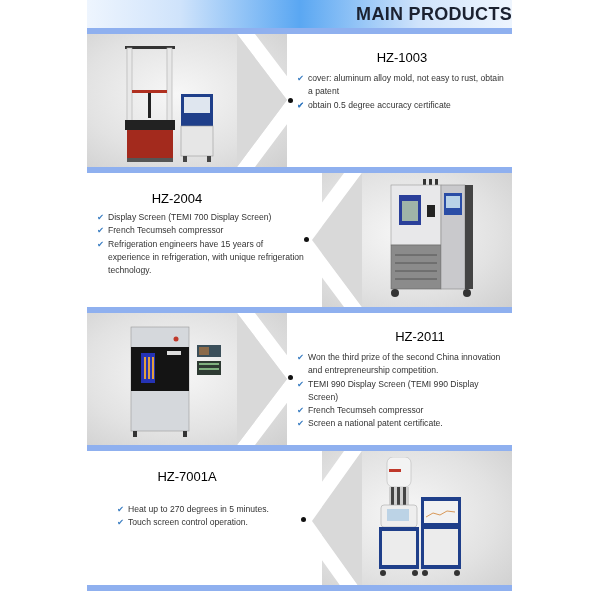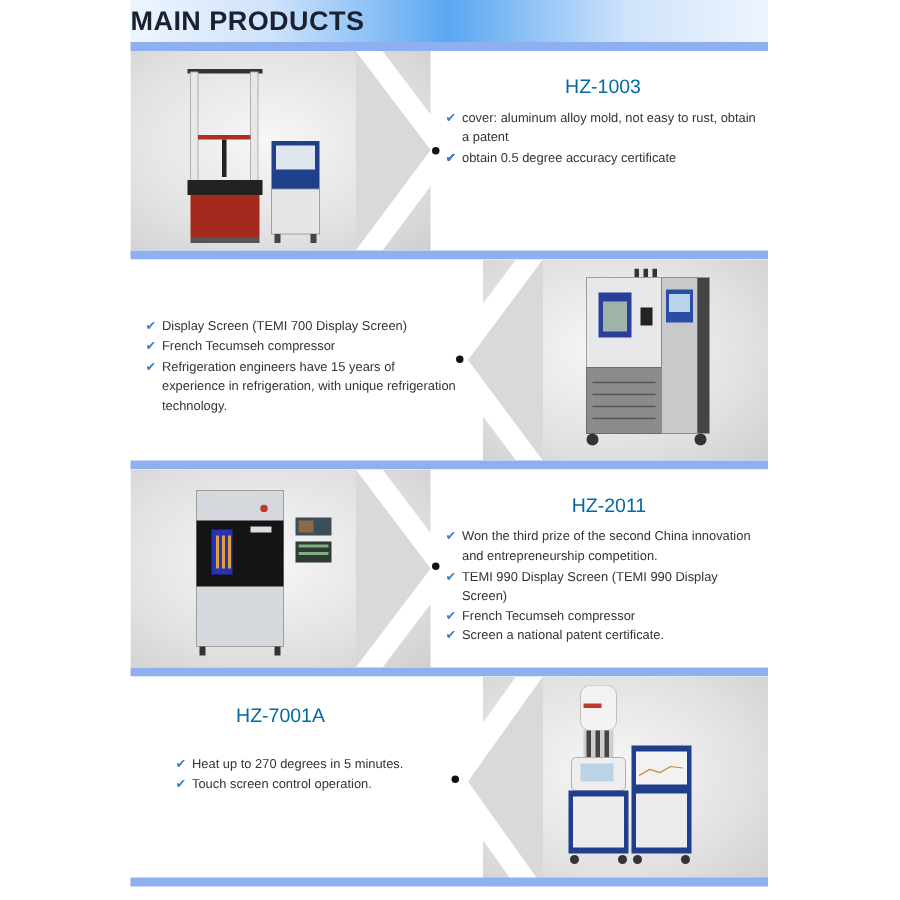--- a/index.html
+++ b/index.html
@@ -1,32 +1,32 @@
 <!DOCTYPE html>
 <html><head>
 <meta charset="utf-8">
 <style>
   html, body { margin:0; padding:0; background:#ffffff; }
   body { width:600px; height:600px; position:relative; overflow:hidden; font-family:"Liberation Sans", sans-serif; }
   .col { position:absolute; left:87px; top:0; width:425px; height:600px; }
   .header {
     position:absolute; left:0; top:0; width:425px; height:28px;
     background:linear-gradient(90deg,#eef5fe 0%,#cfe3fb 22%,#5aa7f2 50%,#cfe3fb 78%,#eef5fe 100%);
-    display:flex; align-items:center; justify-content:flex-start;
+    display:flex; align-items:center; justify-content:flex-end;
   }
   .header-title { font-size:18px; font-weight:bold; color:#1b2130; letter-spacing:0.3px; }
   .band { position:absolute; left:0; width:425px; height:6px; background:#8fb0ef; }
   .section { position:absolute; left:0; width:425px; overflow:hidden; background:#ffffff; }
   .grey-panel { position:absolute; top:0; height:100%;
     background:radial-gradient(ellipse at 45% 45%, #f7f7f7 0%, #e2e2e2 60%, #cfcfcf 100%); }
   .panel-left { left:0; width:200px; }
   .panel-right { right:0; width:190px; }
   .chev { position:absolute; top:0; height:100%; }
   .dot { position:absolute; width:5px; height:5px; border-radius:50%; background:#111; }
-  .title { position:absolute; font-size:13px; color:#0369a1; text-align:center; }
+  .title { position:absolute; font-size:13px; color:#000000; text-align:center; }
   ul.feat { position:absolute; margin:0; padding:0; list-style:none; font-size:8.6px; color:#333; line-height:13.3px; }
   ul.feat li { position:relative; padding-left:11px; }
   .chk { position:absolute; left:0; top:0; color:#3b7ec2; font-size:8.5px; }
   .machine { position:absolute; }
 </style>
 </head>
 <body>
 
 <div class="col">
 
@@ -87,20 +87,21 @@
         <line x1="8" y1="84" x2="50" y2="84" stroke="#555"></line>
         <line x1="8" y1="92" x2="50" y2="92" stroke="#555"></line>
         <line x1="8" y1="100" x2="50" y2="100" stroke="#555"></line>
       <rect x="54" y="6" width="24" height="104" fill="#c9c9cc" stroke="#888" stroke-width="0.6"></rect>
       <rect x="57" y="14" width="18" height="22" fill="#2a4da6"></rect>
         <rect x="59" y="17" width="14" height="12" fill="#b9d3e8"></rect>
       <rect x="78" y="6" width="8" height="104" fill="#444"></rect>
       <circle cx="8" cy="114" r="4" fill="#333"></circle>
         <circle cx="80" cy="114" r="4" fill="#333"></circle>
     </svg>
+    <div class="title" style="left:30px;top:18px;width:120px">HZ-2004</div>
     <ul class="feat" style="left:10px;top:38px;width:208px">
       <li><span class="chk">✔</span><span>Display Screen (TEMI 700 Display Screen)</span></li>
       <li><span class="chk">✔</span><span>French Tecumseh compressor</span></li>
       <li><span class="chk">✔</span><span>Refrigeration engineers have 15 years of experience in refrigeration, with unique refrigeration technology.</span></li>
     </ul>
   </div>
   <div class="band" style="top:307px"></div>
 
   <div class="section" style="top:313px;height:132px">
     <div class="grey-panel panel-left"></div>
@@ -119,21 +120,21 @@
       <circle cx="49" cy="16" r="2.5" fill="#c0392b"></circle>
       <rect x="40" y="28" width="14" height="4" fill="#ddd"></rect>
       <rect x="6" y="108" width="4" height="6" fill="#333"></rect>
         <rect x="56" y="108" width="4" height="6" fill="#333"></rect>
       <rect x="70" y="22" width="24" height="12" fill="#3b4f5a"></rect>
         <rect x="72" y="24" width="10" height="8" fill="#8a6a4a"></rect>
       <rect x="70" y="38" width="24" height="14" fill="#2e3a33"></rect>
         <rect x="72" y="40" width="20" height="2" fill="#7fb07f"></rect>
         <rect x="72" y="45" width="20" height="2" fill="#7fb07f"></rect>
     </svg>
-    <div class="title" style="left:234px;top:16px;width:170px">HZ-2011</div>
+    <div class="title" style="left:248px;top:16px;width:170px">HZ-2011</div>
     <ul class="feat" style="left:210px;top:38px;width:208px">
       <li><span class="chk">✔</span><span>Won the third prize of the second China innovation and entrepreneurship competition.</span></li>
       <li><span class="chk">✔</span><span>TEMI 990 Display Screen (TEMI 990 Display Screen)</span></li>
       <li><span class="chk">✔</span><span>French Tecumseh compressor</span></li>
       <li><span class="chk">✔</span><span>Screen a national patent certificate.</span></li>
     </ul>
   </div>
   <div class="band" style="top:445px"></div>
 
   <div class="section" style="top:451px;height:140px">

